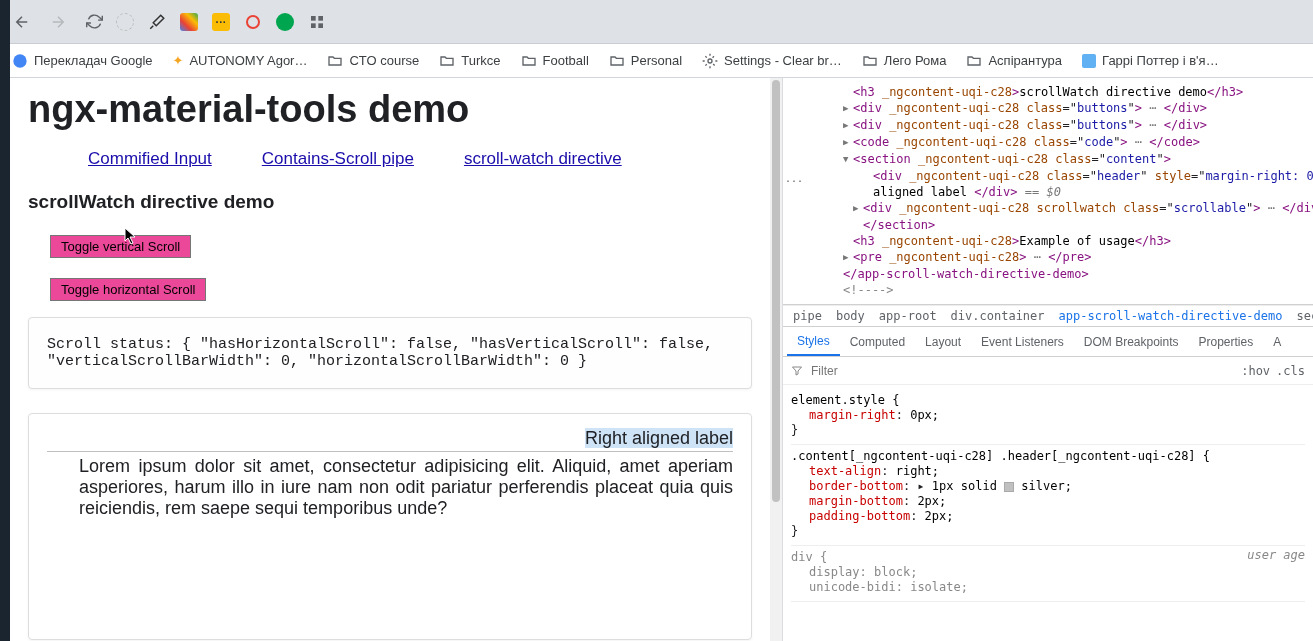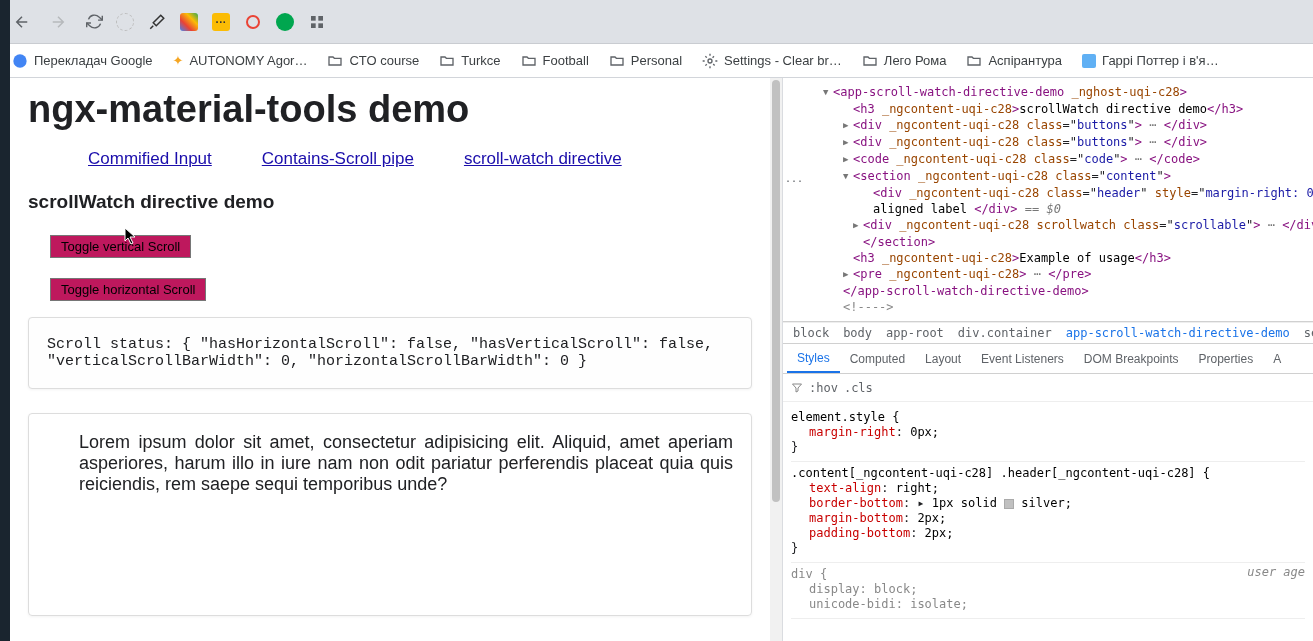--- a/index.html
+++ b/index.html
@@ -26,21 +26,21 @@
   .main { flex:1; display:flex; overflow:hidden; position:relative; }
   .page-left { flex:0 0 783px; position:relative; overflow:hidden; border-right:1px solid #dadce0; padding-left:8px;}
   .page-scroll { position:absolute; right:0; top:0; width:12px; height:100%; background:#f1f1f1; }
   .page-scroll-thumb { position:absolute; left:2px; right:2px; top:2px; height:75%; background:#c1c1c1; border-radius:4px; }
   .page-content { padding:0 20px 20px; }
 
   h1.title { font-size:38px; font-weight:700; margin:10px 0 18px; }
   .nav-links { display:flex; gap:50px; margin:0 0 22px 60px; }
   .nav-links a { color:#1a0dab; text-decoration:underline; font-size:17px; }
   h2.subtitle { font-size:19px; font-weight:700; margin:0 0 18px; }
-  .btn { display:inline-block; background:#be185d; border:1px solid #767676; padding:3px 10px; font-size:13px; margin:4px 0 16px 22px; cursor:pointer; }
+  .btn { display:inline-block; background:#ec4899; border:1px solid #767676; padding:3px 10px; font-size:13px; margin:4px 0 16px 22px; cursor:pointer; }
 
   .codebox { border:1px solid #ddd; border-radius:4px; padding:18px; font-family: "Courier New", monospace; font-size:15px; white-space:pre-wrap; box-shadow:0 1px 3px rgba(0,0,0,0.05); margin:0 10px 24px 0; background:#fefefe;}
   .content-section { border:1px solid #ddd; border-radius:4px; padding:14px 18px 120px; margin:0 10px 0 0; box-shadow:0 1px 3px rgba(0,0,0,0.05); }
   .header-line { text-align:right; border-bottom:1px solid silver; margin-bottom:2px; padding-bottom:2px; margin-right:0; font-size:18px; }
   .header-line span { background:#cfe3f7; }
   .lorem { font-size:18px; text-align:justify; margin-top:4px;margin-left:32px;}
 
   
   .devtools { flex:1; display:flex; flex-direction:column; background:#fff; font-size:12px; overflow:hidden; }
   .dt-tabs { height:32px; display:flex; align-items:center; border-bottom:1px solid #d0d0d0; padding:0 6px; gap:2px; }
@@ -201,54 +201,54 @@
       <div class="nav-links">
         <a href="#">Commified Input</a>
         <a href="#">Contains-Scroll pipe</a>
         <a href="#">scroll-watch directive</a>
       </div>
       <h2 class="subtitle">scrollWatch directive demo</h2>
       <div><button class="btn">Toggle vertical Scroll</button></div>
       <div><button class="btn">Toggle horizontal Scroll</button></div>
       <div class="codebox">Scroll status: { "hasHorizontalScroll": false, "hasVerticalScroll": false, "verticalScrollBarWidth": 0, "horizontalScrollBarWidth": 0 }</div>
       <div class="content-section">
+        <div class="header-line"><span>Right aligned label</span></div>
         <div class="lorem">Lorem ipsum dolor sit amet, consectetur adipisicing elit. Aliquid, amet aperiam asperiores, harum illo in iure nam non odit pariatur perferendis placeat quia quis reiciendis, rem saepe sequi temporibus unde?</div>
       </div>
     </div>
     <div class="page-scroll">
         <div class="page-scroll-thumb"></div>
       </div>
 
     <svg style="position:absolute; left:124px; top:149px;" width="14" height="18" viewBox="0 0 14 18">
         <path d="M1 1 L1 14 L4 11 L7 17 L9 16 L6 10 L11 10 Z" fill="#000" stroke="#fff" stroke-width="1"></path>
       </svg>
   </div>
 
   <div class="devtools">
 
     <div class="dom-pane">
       <div class="sel-ind" style="top:96px;">···</div>
-      <div class="dom-line" style="padding-left:0px;"><span class="caret open nocaret"></span><span class="tag-purple">&lt;app-scroll-watch-directive-demo</span> <span class="attr-name">_nghost-uqi-c28</span><span class="tag-purple">&gt;</span></div>
       <div class="dom-line" style="padding-left:20px;"><span class="nocaret"></span><span class="tag-purple">&lt;h3</span> <span class="attr-name">_ngcontent-uqi-c28</span><span class="tag-purple">&gt;</span><span class="txt">scrollWatch directive demo</span><span class="tag-purple">&lt;/h3&gt;</span></div>
       <div class="dom-line" style="padding-left:20px;"><span class="caret"></span><span class="tag-purple">&lt;div</span> <span class="attr-name">_ngcontent-uqi-c28</span> <span class="attr-name">class</span>="<span class="attr-val">buttons</span>"<span class="tag-purple">&gt;</span> <span class="grey">⋯</span> <span class="tag-purple">&lt;/div&gt;</span></div>
       <div class="dom-line" style="padding-left:20px;"><span class="caret"></span><span class="tag-purple">&lt;div</span> <span class="attr-name">_ngcontent-uqi-c28</span> <span class="attr-name">class</span>="<span class="attr-val">buttons</span>"<span class="tag-purple">&gt;</span> <span class="grey">⋯</span> <span class="tag-purple">&lt;/div&gt;</span></div>
       <div class="dom-line" style="padding-left:20px;"><span class="caret"></span><span class="tag-purple">&lt;code</span> <span class="attr-name">_ngcontent-uqi-c28</span> <span class="attr-name">class</span>="<span class="attr-val">code</span>"<span class="tag-purple">&gt;</span> <span class="grey">⋯</span> <span class="tag-purple">&lt;/code&gt;</span></div>
       <div class="dom-line" style="padding-left:20px;"><span class="caret open"></span><span class="tag-purple">&lt;section</span> <span class="attr-name">_ngcontent-uqi-c28</span> <span class="attr-name">class</span>="<span class="attr-val">content</span>"<span class="tag-purple">&gt;</span></div>
       <div class="dom-line" style="padding-left:40px;"><span class="nocaret"></span><span class="tag-purple">&lt;div</span> <span class="attr-name">_ngcontent-uqi-c28</span> <span class="attr-name">class</span>="<span class="attr-val">header</span>" <span class="attr-name">style</span>="<span class="attr-val">margin-right: 0px;</span>"</div>
       <div class="dom-line" style="padding-left:40px;"><span class="nocaret"></span><span class="txt">aligned label </span><span class="tag-purple">&lt;/div&gt;</span> <span class="grey"> == $0</span></div>
       <div class="dom-line" style="padding-left:30px;"><span class="caret"></span><span class="tag-purple">&lt;div</span> <span class="attr-name">_ngcontent-uqi-c28</span> <span class="attr-name">scrollwatch</span> <span class="attr-name">class</span>="<span class="attr-val">scrollable</span>"<span class="tag-purple">&gt;</span> <span class="grey">⋯</span> <span class="tag-purple">&lt;/div&gt;</span></div>
       <div class="dom-line" style="padding-left:30px;"><span class="nocaret"></span><span class="tag-purple">&lt;/section&gt;</span></div>
       <div class="dom-line" style="padding-left:20px;"><span class="nocaret"></span><span class="tag-purple">&lt;h3</span> <span class="attr-name">_ngcontent-uqi-c28</span><span class="tag-purple">&gt;</span><span class="txt">Example of usage</span><span class="tag-purple">&lt;/h3&gt;</span></div>
       <div class="dom-line" style="padding-left:20px;"><span class="caret"></span><span class="tag-purple">&lt;pre</span> <span class="attr-name">_ngcontent-uqi-c28</span><span class="tag-purple">&gt;</span> <span class="grey">⋯</span> <span class="tag-purple">&lt;/pre&gt;</span></div>
       <div class="dom-line" style="padding-left:10px;"><span class="nocaret"></span><span class="tag-purple">&lt;/app-scroll-watch-directive-demo&gt;</span></div>
       <div class="dom-line" style="padding-left:10px;"><span class="nocaret"></span><span class="grey2">&lt;!----&gt;</span></div>
     </div>
 
     <div class="crumb">
-      <span>block</span>
+      <span>pipe</span>
       <span>body</span>
       <span>app-root</span>
       <span>div.container</span>
       <span class="sel">app-scroll-watch-directive-demo</span>
       <span>section.conte</span>
     </div>
 
     <div class="styles-tabs">
       <div class="dt-tab active">Styles</div>
       <div class="dt-tab">Computed</div>
@@ -256,20 +256,21 @@
       <div class="dt-tab">Event Listeners</div>
       <div class="dt-tab">DOM Breakpoints</div>
       <div class="dt-tab">Properties</div>
       <div class="dt-tab">A</div>
     </div>
 
     <div class="filter-row">
       <svg width="12" height="12" viewBox="0 0 24 24" fill="none" stroke="#888" stroke-width="2">
           <path d="M3 4h18l-7 8v6l-4 2v-8z"></path>
         </svg>
+      <input placeholder="Filter" style="">
       <span class="pill">:hov</span>
       <span class="pill">.cls</span>
     </div>
 
     <div class="rules">
       <div class="rule-block">
         <div class="rule-sel">element.style {</div>
         <div class="prop"><span class="pn">margin-right</span>: <span class="pv">0px;</span></div>
         <div>}</div>
       </div>

